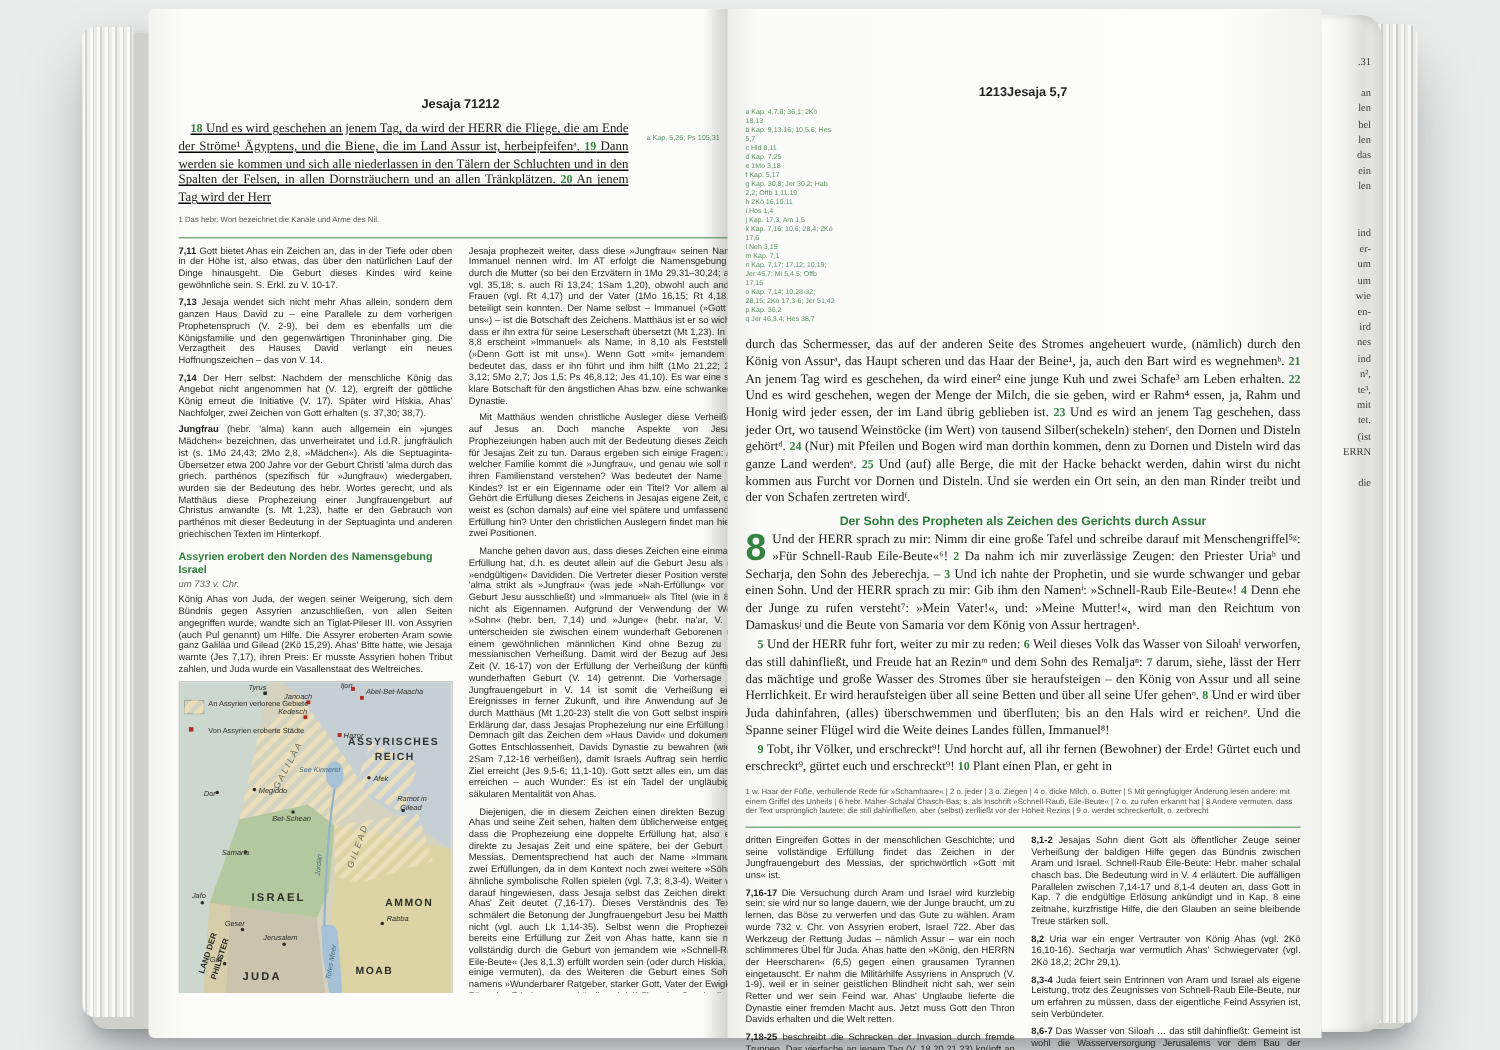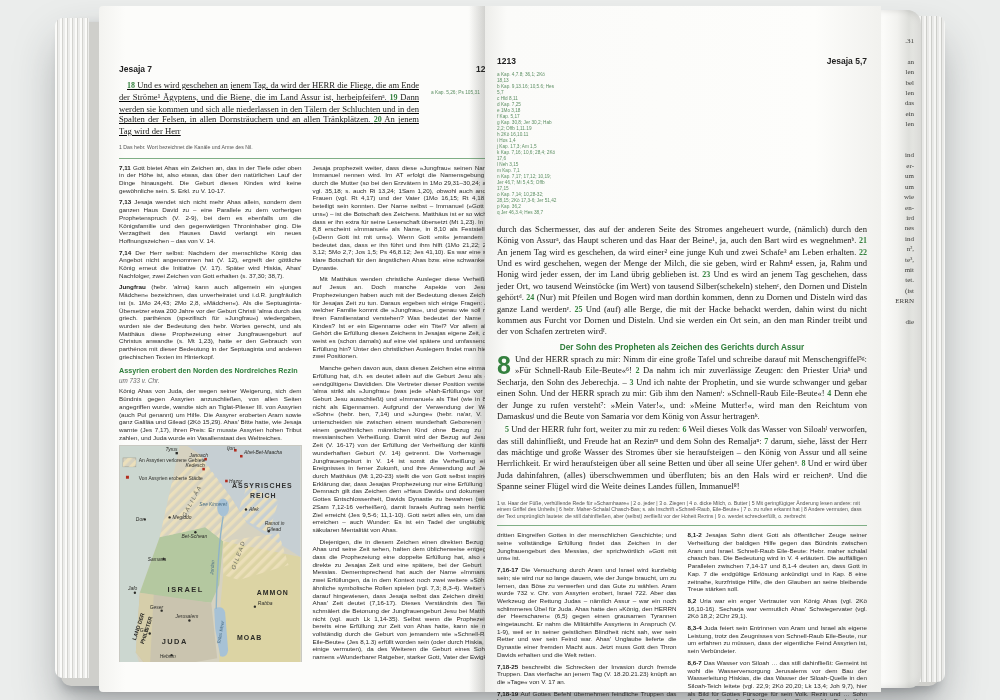--- a/index.html
+++ b/index.html
@@ -20,21 +20,21 @@
        background:linear-gradient(90deg,#ededea 0,#fbfbf9 22px,#fdfdfb 330px,#f1f1ee 396px);
        padding:50px 14px 26px 12px;box-sizing:border-box;}
   .gutter{position:absolute;left:414px;top:0;width:30px;height:686px;
        background:linear-gradient(90deg,rgba(0,0,0,0) 0,rgba(60,60,55,.16) 45%,rgba(60,60,55,.20) 55%,rgba(0,0,0,0) 100%);}
   .curl{position:absolute;left:826px;top:4px;width:40px;height:678px;
        background:linear-gradient(90deg,#fdfdfb 0,#f2f2ef 40%,#dedfdb 70%,#f5f5f2 100%);
        border-radius:0 14px 12px 0;box-shadow:inset -4px 0 6px rgba(0,0,0,.12);}
   .fragments{position:absolute;left:3px;top:26px;width:30px;font-family:"Liberation Serif",serif;
        font-size:7px;line-height:10.4px;color:#3b3b38;white-space:pre-line;text-align:right;}
   
-  .hdr{display:flex;justify-content:space-between;align-items:baseline;font-size:8.5px;font-weight:bold;color:#222;}
+  .hdr{display:flex;justify-content:center;align-items:baseline;font-size:8.5px;font-weight:bold;color:#222;}
   
   .bible{font-family:"Liberation Serif",serif;font-size:8.6px;line-height:10.8px;color:#1c1c1a;
        text-align:justify;}
   .vnum{color:#35813f;font-weight:bold;font-size:8px;}
   .marginref{font-size:4.8px;line-height:6px;color:#5d8f63;}
   .footnote{font-size:5.2px;line-height:6.6px;color:#555;}
   .greenline{border:none;border-top:1px solid #7fae85;margin:7px 0 5px 0;}
   
   .cols{display:grid;grid-template-columns:1fr 1fr;gap:11px;overflow:hidden;}
   .note{font-size:6.25px;line-height:7.7px;color:#2a2a28;text-align:justify;margin-bottom:4px;}
@@ -69,21 +69,21 @@
       <div class="marginref" style="position:absolute;right:2px;top:10px;width:62px;">a Kap. 5,26; Ps 105,31</div>
     </div>
     <div class="footnote" style="margin-top:7px;">1 Das hebr. Wort bezeichnet die Kanäle und Arme des Nil.</div>
     <hr class="greenline">
     <div class="cols" style="height:498px;">
       <div>
         <div class="note"><b>7,11</b><span> Gott bietet Ahas ein Zeichen an, das in der Tiefe oder oben in der Höhe ist, also etwas, das über den natürlichen Lauf der Dinge hinausgeht. Die Geburt dieses Kindes wird keine gewöhnliche sein. S. Erkl. zu V. 10-17.</span></div>
         <div class="note"><b>7,13</b><span> Jesaja wendet sich nicht mehr Ahas allein, sondern dem ganzen Haus David zu – eine Parallele zu dem vorherigen Prophetenspruch (V. 2-9), bei dem es ebenfalls um die Königsfamilie und den gegenwärtigen Throninhaber ging. Die Verzagtheit des Hauses David verlangt ein neues Hoffnungszeichen – das von V. 14.</span></div>
         <div class="note"><b>7,14</b><span> Der Herr selbst: Nachdem der menschliche König das Angebot nicht angenommen hat (V. 12), ergreift der göttliche König erneut die Initiative (V. 17). Später wird Hiskia, Ahas' Nachfolger, zwei Zeichen von Gott erhalten (s. 37,30; 38,7).</span></div>
         <div class="note"><b>Jungfrau</b><span> (hebr. 'alma) kann auch allgemein ein »junges Mädchen« bezeichnen, das unverheiratet und i.d.R. jungfräulich ist (s. 1Mo 24,43; 2Mo 2,8, »Mädchen«). Als die Septuaginta-Übersetzer etwa 200 Jahre vor der Geburt Christi 'alma durch das griech. parthénos (spezifisch für »Jungfrau«) wiedergaben, wurden sie der Bedeutung des hebr. Wortes gerecht, und als Matthäus diese Prophezeiung einer Jungfrauengeburt auf Christus anwandte (s. Mt 1,23), hatte er den Gebrauch von parthénos mit dieser Bedeutung in der Septuaginta und anderen griechischen Texten im Hinterkopf.</span></div>
-        <div class="sec-head">Assyrien erobert den Norden des Nordreiches Rezin</div>
+        <div class="sec-head">Assyrien erobert den Norden des Namensgebung Israel</div>
         <div class="sec-date">um 733 v. Chr.</div>
         <div class="note">König Ahas von Juda, der wegen seiner Weigerung, sich dem Bündnis gegen Assyrien anzuschließen, von allen Seiten angegriffen wurde, wandte sich an Tiglat-Pileser III. von Assyrien (auch Pul genannt) um Hilfe. Die Assyrer eroberten Aram sowie ganz Galiläa und Gilead (2Kö 15,29). Ahas' Bitte hatte, wie Jesaja warnte (Jes 7,17), ihren Preis: Er musste Assyrien hohen Tribut zahlen, und Juda wurde ein Vasallenstaat des Weltreiches.</div>
 
         <div class="mapwrap">
         <svg width="100%" viewBox="0 0 182 240" xmlns="http://www.w3.org/2000/svg">
           <defs>
             <pattern id="hatch" width="7" height="7" patternTransform="rotate(45)" patternUnits="userSpaceOnUse">
               <rect width="7" height="7" fill="rgba(0,0,0,0)"></rect>
               <rect width="3.5" height="7" fill="#ecdfba" opacity="0.95"></rect>
             </pattern>
@@ -229,20 +229,21 @@
 p Kap. 36,2
 q Jer 46,3.4; Hes 38,7</div>
       <div class="rp-bible">
         <div class="bible">durch das Schermesser, das auf der anderen Seite des Stromes angeheuert wurde, (nämlich) durch den König von Assurᵃ, das Haupt scheren und das Haar der Beine¹, ja, auch den Bart wird es wegnehmenᵇ. <span class="vnum">21</span> An jenem Tag wird es geschehen, da wird einer² eine junge Kuh und zwei Schafe³ am Leben erhalten. <span class="vnum">22</span> Und es wird geschehen, wegen der Menge der Milch, die sie geben, wird er Rahm⁴ essen, ja, Rahm und Honig wird jeder essen, der im Land übrig geblieben ist. <span class="vnum">23</span> Und es wird an jenem Tag geschehen, dass jeder Ort, wo tausend Weinstöcke (im Wert) von tausend Silber(schekeln) stehenᶜ, den Dornen und Disteln gehörtᵈ. <span class="vnum">24</span> (Nur) mit Pfeilen und Bogen wird man dorthin kommen, denn zu Dornen und Disteln wird das ganze Land werdenᵉ. <span class="vnum">25</span> Und (auf) alle Berge, die mit der Hacke behackt werden, dahin wirst du nicht kommen aus Furcht vor Dornen und Disteln. Und sie werden ein Ort sein, an den man Rinder treibt und der von Schafen zertreten wirdᶠ.</div>
         <div class="chap-head">Der Sohn des Propheten als Zeichen des Gerichts durch Assur</div>
         <div style="overflow:hidden;">
           <span class="dropcap">8</span>
           <div class="bible">Und der HERR sprach zu mir: Nimm dir eine große Tafel und schreibe darauf mit Menschengriffel⁵ᵍ: »Für Schnell-Raub Eile-Beute«⁶! <span class="vnum">2</span> Da nahm ich mir zuverlässige Zeugen: den Priester Uriaʰ und Secharja, den Sohn des Jeberechja. – <span class="vnum">3</span> Und ich nahte der Prophetin, und sie wurde schwanger und gebar einen Sohn. Und der HERR sprach zu mir: Gib ihm den Namenⁱ: »Schnell-Raub Eile-Beute«! <span class="vnum">4</span> Denn ehe der Junge zu rufen versteht⁷: »Mein Vater!«, und: »Meine Mutter!«, wird man den Reichtum von Damaskusʲ und die Beute von Samaria vor dem König von Assur hertragenᵏ.</div>
         </div>
         <div class="bible" style="text-indent:8px;margin-top:2px;"><span class="vnum">5</span> Und der HERR fuhr fort, weiter zu mir zu reden: <span class="vnum">6</span> Weil dieses Volk das Wasser von Siloahˡ verworfen, das still dahinfließt, und Freude hat an Rezinᵐ und dem Sohn des Remaljaⁿ: <span class="vnum">7</span> darum, siehe, lässt der Herr das mächtige und große Wasser des Stromes über sie heraufsteigen – den König von Assur und all seine Herrlichkeit. Er wird heraufsteigen über all seine Betten und über all seine Ufer gehenᵒ. <span class="vnum">8</span> Und er wird über Juda dahinfahren, (alles) überschwemmen und überfluten; bis an den Hals wird er reichenᵖ. Und die Spanne seiner Flügel wird die Weite deines Landes füllen, Immanuel⁸!</div>
+        <div class="bible" style="text-indent:8px;margin-top:2px;"><span class="vnum">9</span> Tobt, ihr Völker, und erschreckt⁹! Und horcht auf, all ihr fernen (Bewohner) der Erde! Gürtet euch und erschreckt⁹, gürtet euch und erschreckt⁹! <span class="vnum">10</span> Plant einen Plan, er geht in</div>
         <div class="footnote" style="margin-top:8px;border-top:0;">1 w. Haar der Füße, verhüllende Rede für »Schamhaare« | 2 o. jeder | 3 o. Ziegen | 4 o. dicke Milch, o. Butter | 5 Mit geringfügiger Änderung lesen andere: mit einem Griffel des Unheils | 6 hebr. Maher-Schalal Chasch-Bas; s. als Inschrift »Schnell-Raub, Eile-Beute« | 7 o. zu rufen erkannt hat | 8 Andere vermuten, dass der Text ursprünglich lautete: die still dahinfließen, aber (selbst) zerfließt vor der Hoheit Rezins | 9 o. werdet schreckerfüllt, o. zerbrecht</div>
       </div>
     </div>
     <hr class="greenline" style="margin-top:6px;">
     <div class="cols" style="height:238px;">
       <div>
         <div class="note"><span>dritten Eingreifen Gottes in der menschlichen Geschichte; und seine vollständige Erfüllung findet das Zeichen in der Jungfrauengeburt des Messias, der sprichwörtlich »Gott mit uns« ist.</span></div>
         <div class="note"><b>7,16-17</b><span> Die Versuchung durch Aram und Israel wird kurzlebig sein; sie wird nur so lange dauern, wie der Junge braucht, um zu lernen, das Böse zu verwerfen und das Gute zu wählen. Aram wurde 732 v. Chr. von Assyrien erobert, Israel 722. Aber das Werkzeug der Rettung Judas – nämlich Assur – war ein noch schlimmeres Übel für Juda. Ahas hatte den »König, den HERRN der Heerscharen« (6,5) gegen einen grausamen Tyrannen eingetauscht. Er nahm die Militärhilfe Assyriens in Anspruch (V. 1-9), weil er in seiner geistlichen Blindheit nicht sah, wer sein Retter und wer sein Feind war. Ahas' Unglaube lieferte die Dynastie einer fremden Macht aus. Jetzt muss Gott den Thron Davids erhalten und die Welt retten.</span></div>
         <div class="note"><b>7,18-25</b><span> beschreibt die Schrecken der Invasion durch fremde Truppen. Das vierfache an jenem Tag (V. 18.20.21.23) knüpft an die »Tage« von V. 17 an.</span></div>
         <div class="note"><b>7,18-19</b><span> Auf Gottes Befehl übernehmen feindliche Truppen das Land.</span></div>

